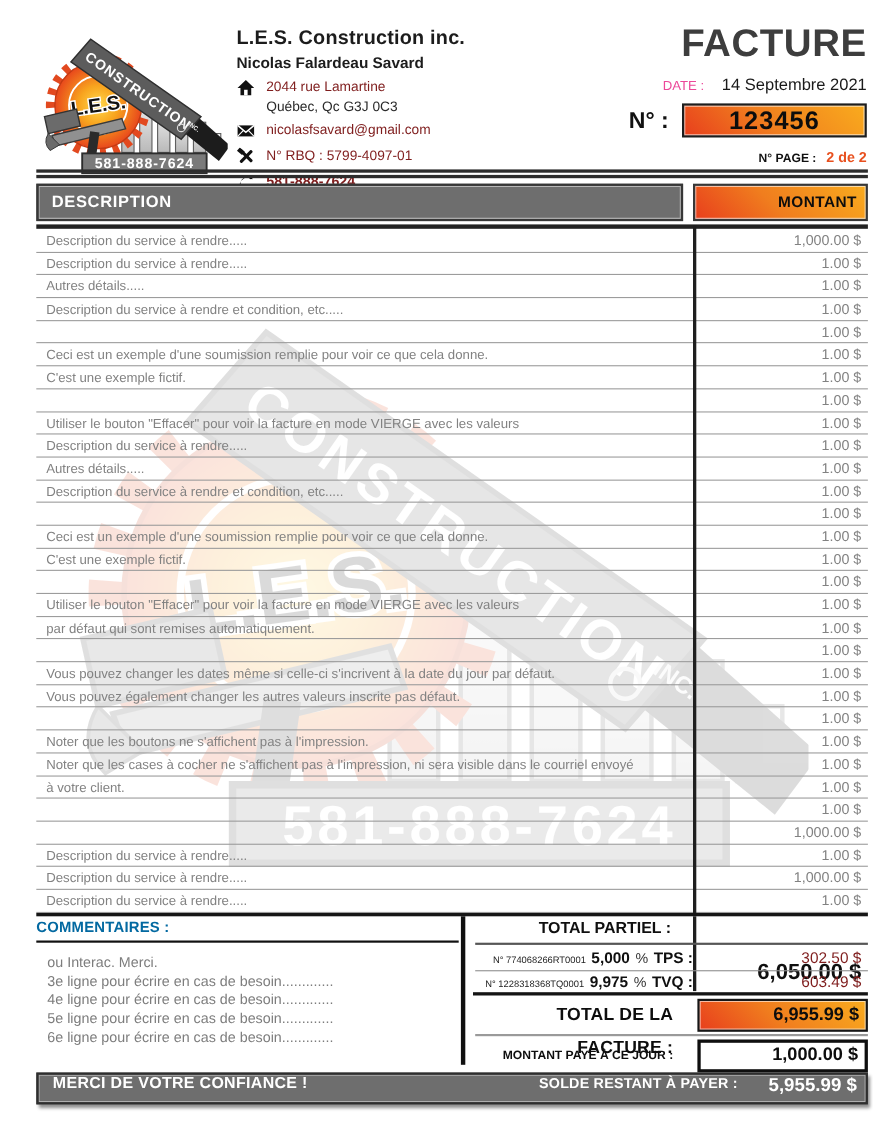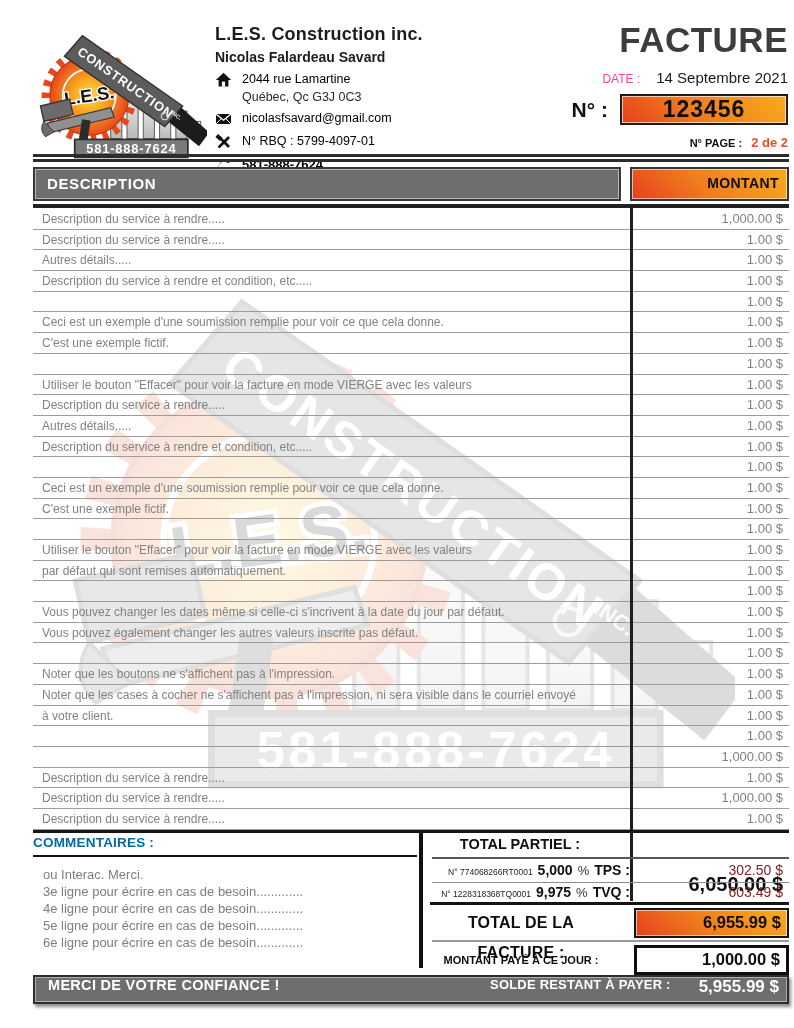--- a/index.html
+++ b/index.html
@@ -7,21 +7,21 @@
   .page { position:relative; width:794px; height:1028px; background:#fff; overflow:hidden; }
 
   
   .watermark { position:absolute; left:55px; top:200px; width:680px; height:595px; opacity:.15; z-index:0; pointer-events:none; }
 
   
   .logo { position:absolute; left:35px; top:10px; width:172px; height:150px; z-index:2; }
   .company-block { position:absolute; left:215px; top:24px; z-index:2; }
   .company-name { font-size:18px; font-weight:bold; color:#1c1c1c; letter-spacing:.2px; }
   .owner-name { font-size:14px; font-weight:bold; color:#1c1c1c; margin-top:4px; }
-  .contact-row { display:flex; align-items:flex-start; margin-top:7px; font-size:12.5px; color:#000000;text-align:center; }
+  .contact-row { display:flex; align-items:flex-start; margin-top:7px; font-size:12.5px; color:#7f1d1d;text-align:center; }
   .contact-row .cicon { width:17px; height:16px; flex:0 0 17px; margin-right:10px; margin-top:0; }
   .contact-row.phone-row { font-weight:bold; font-size:13px; }
   .addr2 { margin-left:27px; font-size:12.5px; color:#2a2a2a; margin-top:2px; }
 
   .header-right { position:absolute; left:540px; top:20px; width:248px; z-index:2; }
   .doc-title { text-align:right; font-size:35px; font-weight:bold; color:#3d3d3d; letter-spacing:.5px; }
   .date-row { display:flex; justify-content:flex-end; align-items:baseline; gap:16px; margin-top:9px; }
   .date-label { font-size:12px; font-weight:normal; color:#ec4899; }
   .date-value { font-size:15px; color:#1a1a1a; }
   .num-row { display:flex; justify-content:flex-end; align-items:center; gap:12px; margin-top:8px; }
@@ -63,21 +63,21 @@
   .comments-label { font-size:13.5px; font-weight:bold; color:#0369a1; letter-spacing:.2px; }
   .comments-underline { height:0; border-bottom:2.5px solid #111; margin-top:5px; }
   .comments-lines { margin-top:10px; padding-left:10px; }
   .comment-line { font-size:13px; color:#7d7d7d; line-height:16.9px; }
 
   .footer-vbar { position:absolute; left:419px; top:833px; width:3.5px; height:135px; background:#101010; z-index:2; }
   .totals-divider { position:absolute; left:630px; top:833px; height:68px; width:2.5px; background:#1f1f1f; z-index:2; }
 
   .totals { position:absolute; left:430px; top:832px; width:359px; height:146px; z-index:2; }
   .t-abs { position:absolute; left:0; width:100%; display:flex; }
-  .t-label { width:200px; text-align:center; padding-right:20px; }
+  .t-label { width:200px; text-align:right; padding-right:20px; }
   .t-value { flex:1; text-align:right; padding-right:6px; }
   .t-sub { top:2px; height:21px; }
   .t-sub .t-label { font-size:14.5px; font-weight:bold; color:#0f0f0f; line-height:21px; }
   .t-sub .t-value { font-size:20px; font-weight:bold; color:#0f0f0f; line-height:21px;margin-top:40px; }
   .t-line1 { position:absolute; top:25px; left:2px; width:357px; height:2px; background:#565656; }
   .t-tax { height:20px; align-items:baseline; }
   .t-tps { top:29px; } .t-tvq { top:51px; }
   .t-taxgroup { width:200px; display:flex; justify-content:flex-end; align-items:baseline; gap:5px; }
   .tax-number { font-size:8.5px; color:#222; line-height:18px; }
   .tax-rate { font-size:14px; font-weight:bold; color:#0f0f0f; }

